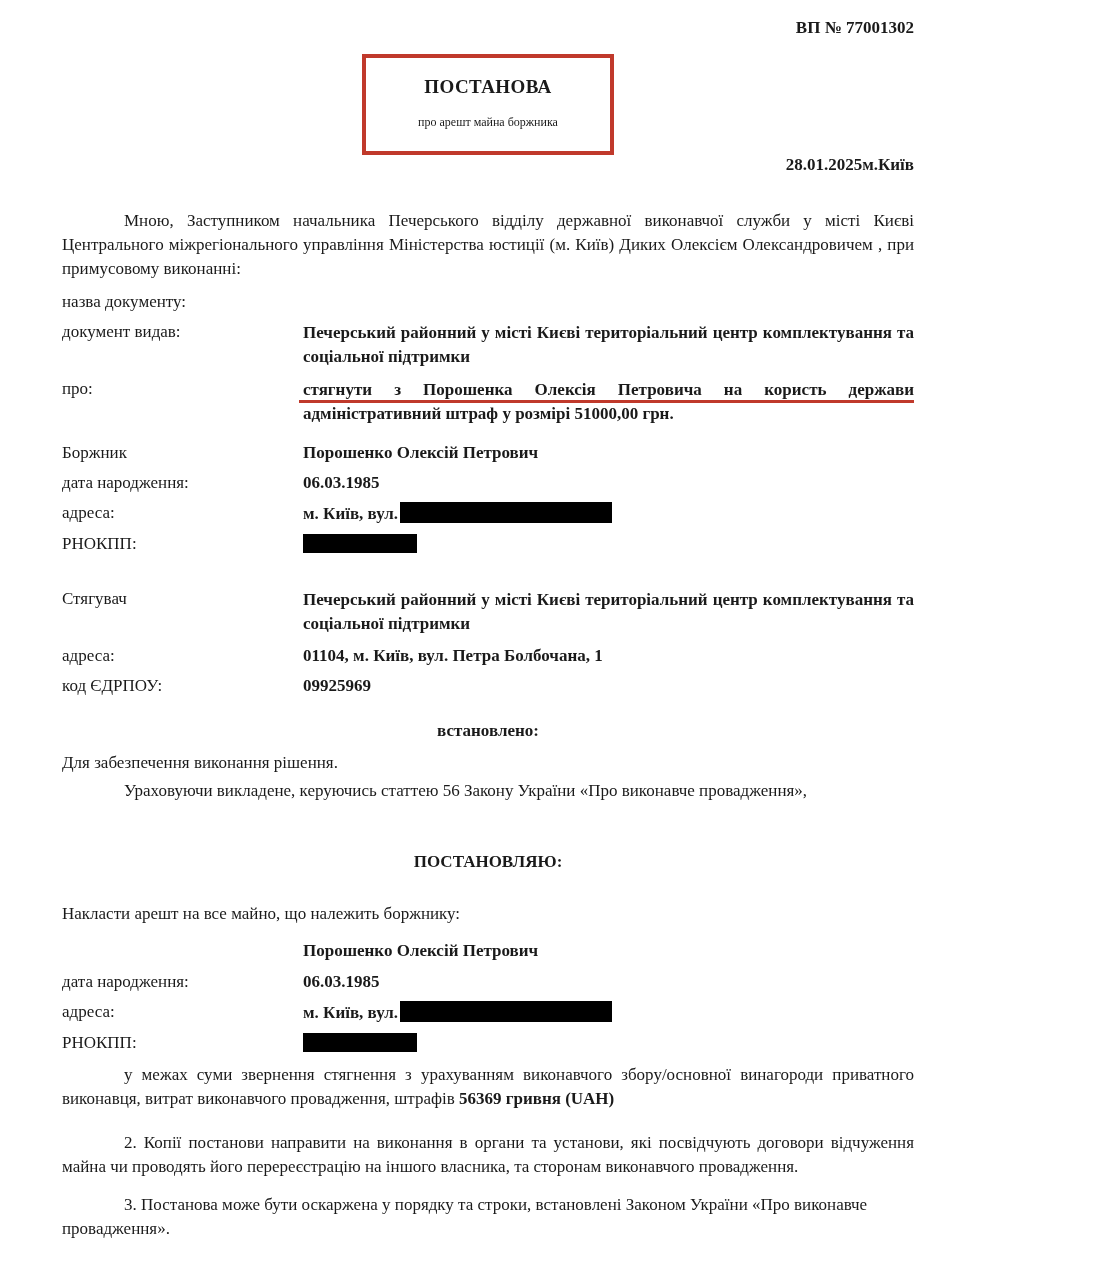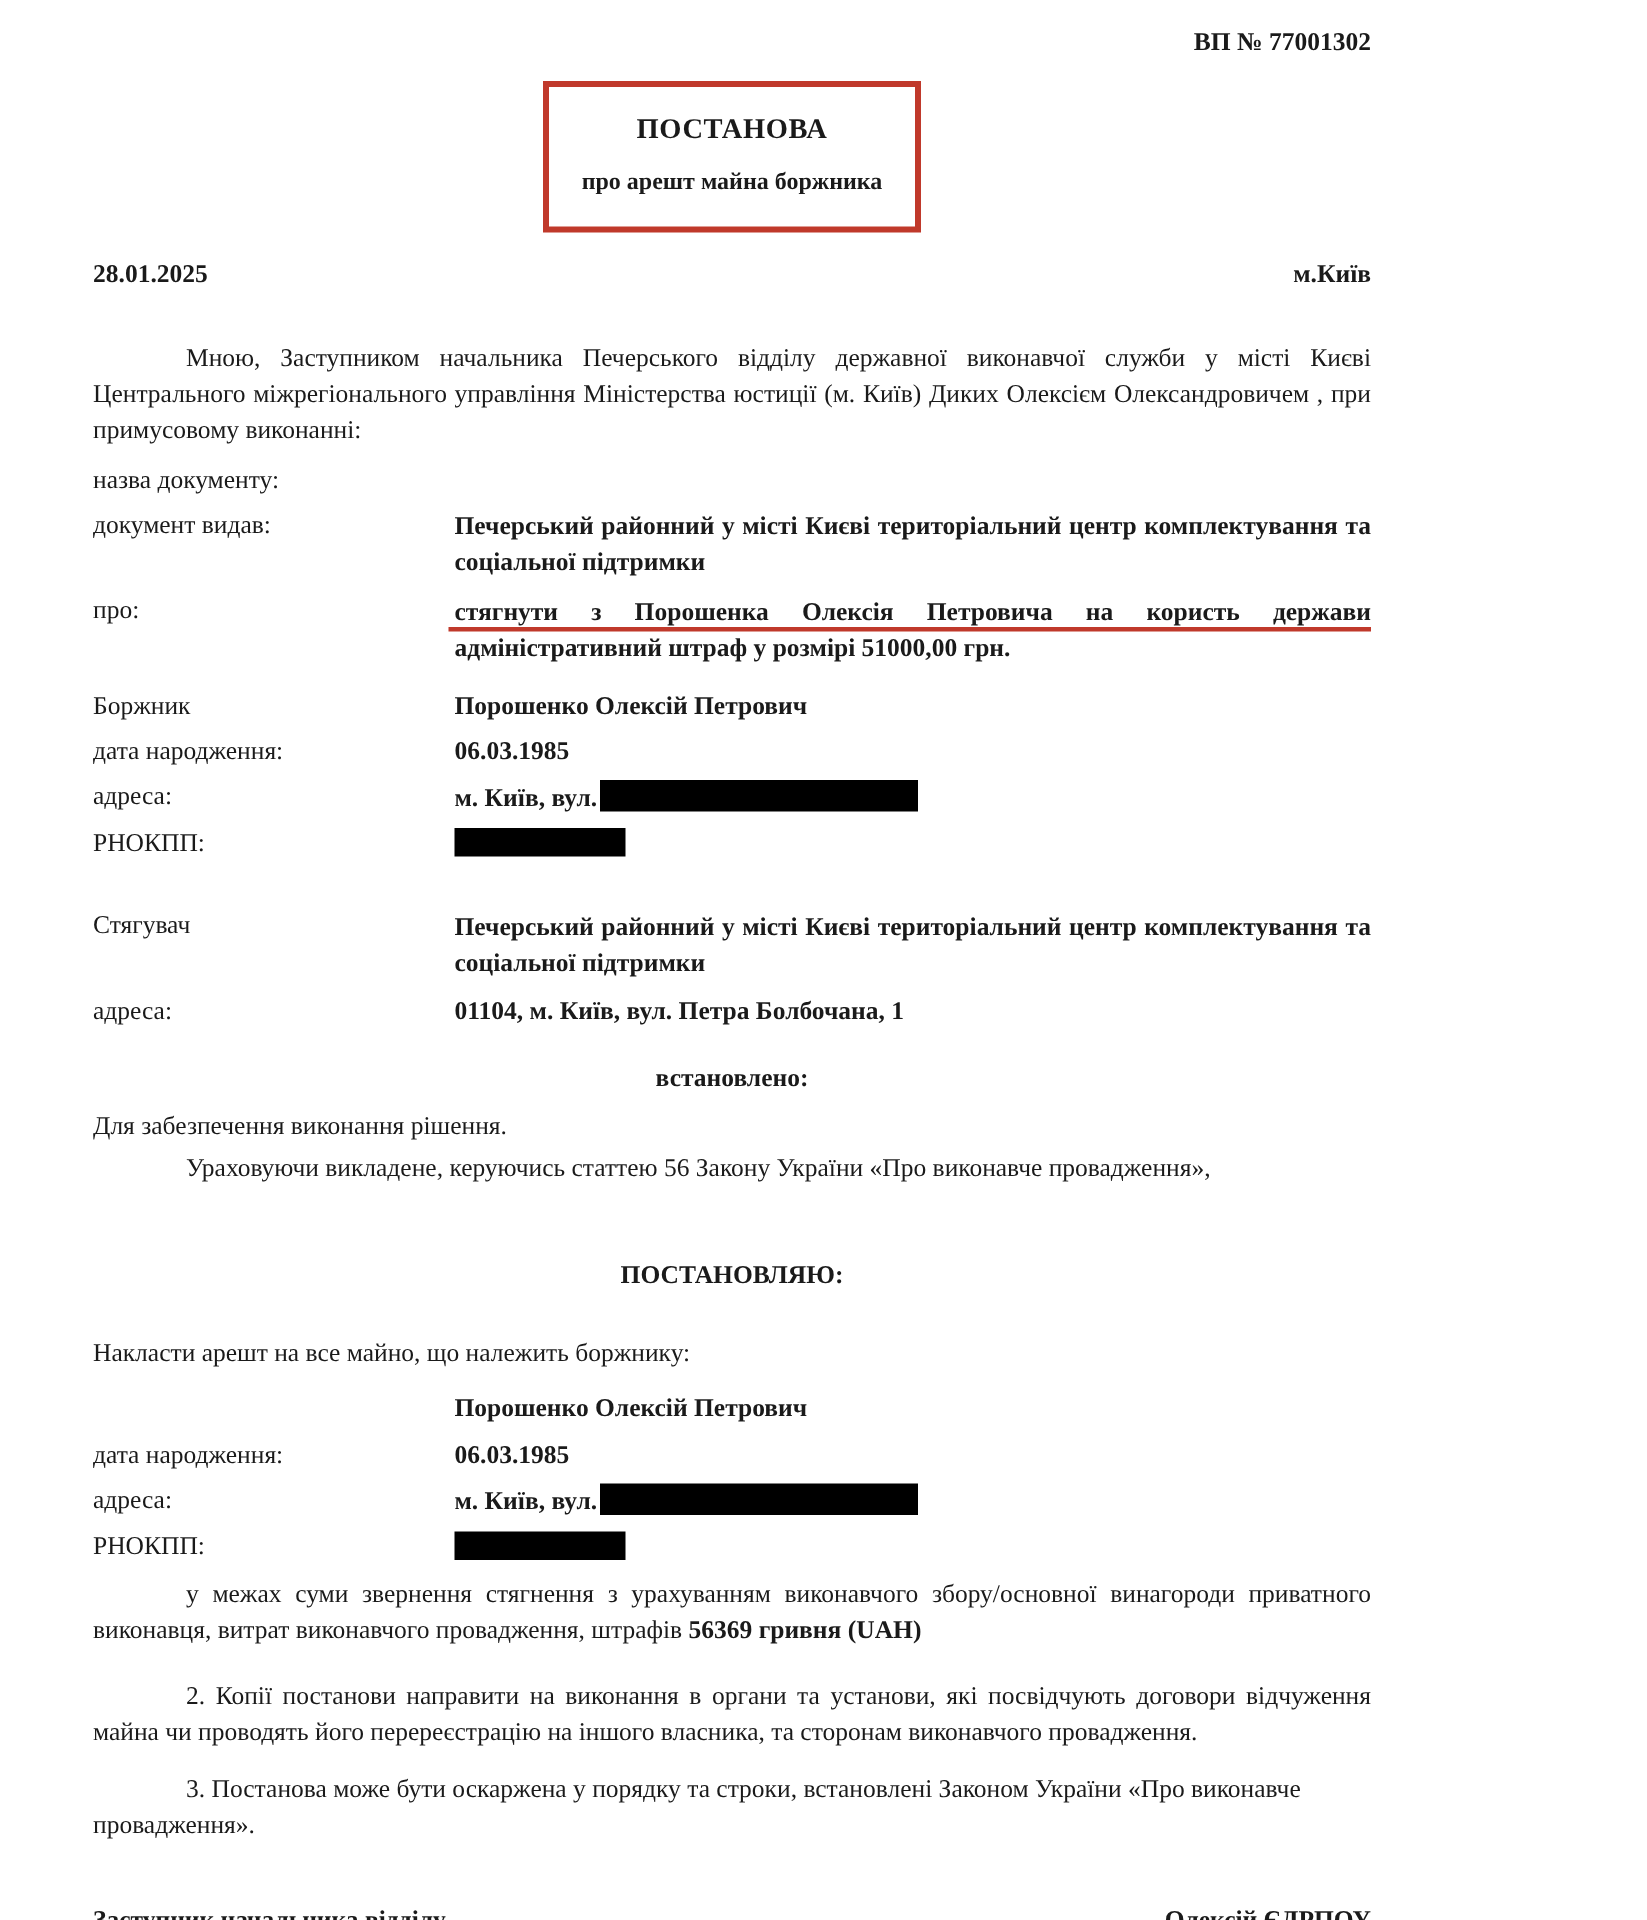--- a/index.html
+++ b/index.html
@@ -17,22 +17,22 @@
   }
   .case-number { text-align: right; font-weight: bold; font-size: 17px; }
   .title-box {
     width: 252px;
     margin: 16px auto 0;
     border: 4px solid var(--accent-red);
     text-align: center;
     padding: 18px 10px;
   }
   .doc-title { font-weight: bold; font-size: 19px; line-height: 22px; letter-spacing: 0.4px; }
-  .doc-subtitle { font-weight: bold; font-size: 16px; line-height: 22px; margin-top: 13px; }
-  .meta-row { display: flex; justify-content: space-between; margin-top: 18px; font-weight: bold; }
+  .doc-subtitle { font-weight: normal; font-size: 12px; line-height: 22px; margin-top: 13px; }
+  .meta-row { display: flex; justify-content: flex-end; font-weight: bold; }
   .meta-row .city { font-weight: bold; }
   .para { text-align: justify; line-height: 24px; }
   .first-indent { text-indent: 62px; }
   .intro { margin-top: 34px; }
   .fields { margin-top: 10px; }
   .frow { display: flex; margin-bottom: 9px; line-height: 21px; }
   .frow.mb-lg { margin-bottom: 34px; }
   .flabel { width: 241px; flex: 0 0 241px; font-weight: normal; }
   .fvalue { flex: 1; font-weight: bold; }
   .fvalue.justify { text-align: justify; line-height: 24px; }
@@ -120,20 +120,24 @@
     <div class="frow">
       <div class="flabel">Стягувач</div>
       <div class="fvalue justify">Печерський районний у місті Києві територіальний центр комплектування та соціальної підтримки</div>
     </div>
 
     <div class="frow">
       <div class="flabel">адреса:</div>
       <div class="fvalue">01104, м. Київ, вул. Петра Болбочана, 1</div>
     </div>
 
+    <div class="frow">
+      <div class="flabel">код ЄДРПОУ:</div>
+      <div class="fvalue">09925969</div>
+    </div>
 
   </div>
 
   <div class="center-heading">встановлено:</div>
   <div class="established-line1">Для забезпечення виконання рішення.</div>
   <div class="established-line2 first-indent">Ураховуючи викладене, керуючись статтею 56 Закону України «Про виконавче провадження»,</div>
 
   <div class="center-heading resolve-heading">ПОСТАНОВЛЯЮ:</div>
 
   <div class="item1">Накласти арешт на все майно, що належить боржнику:</div>

